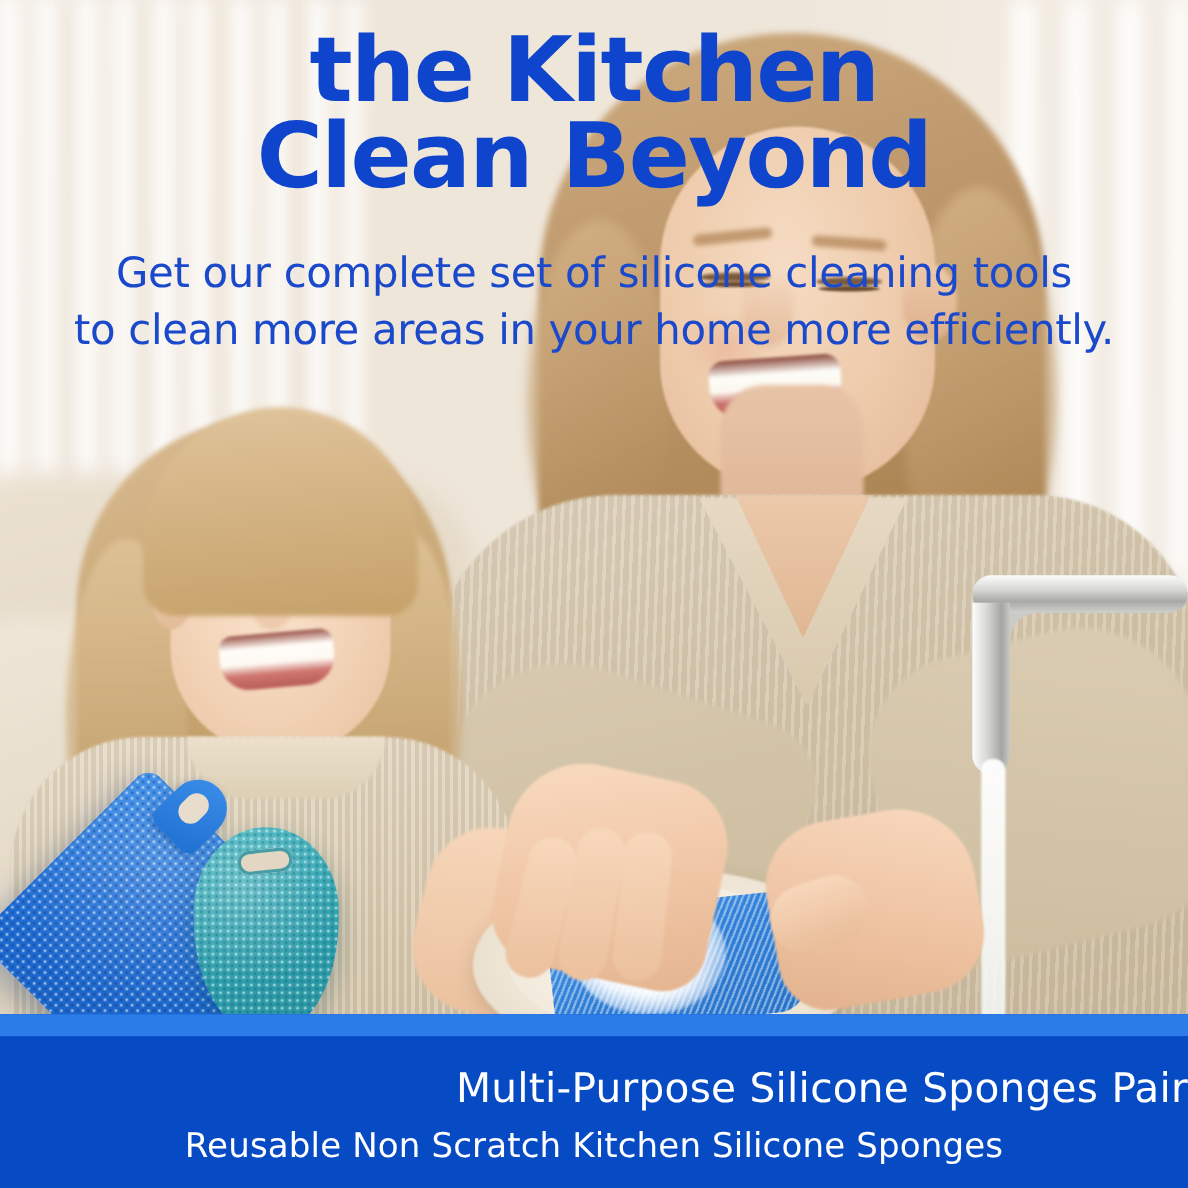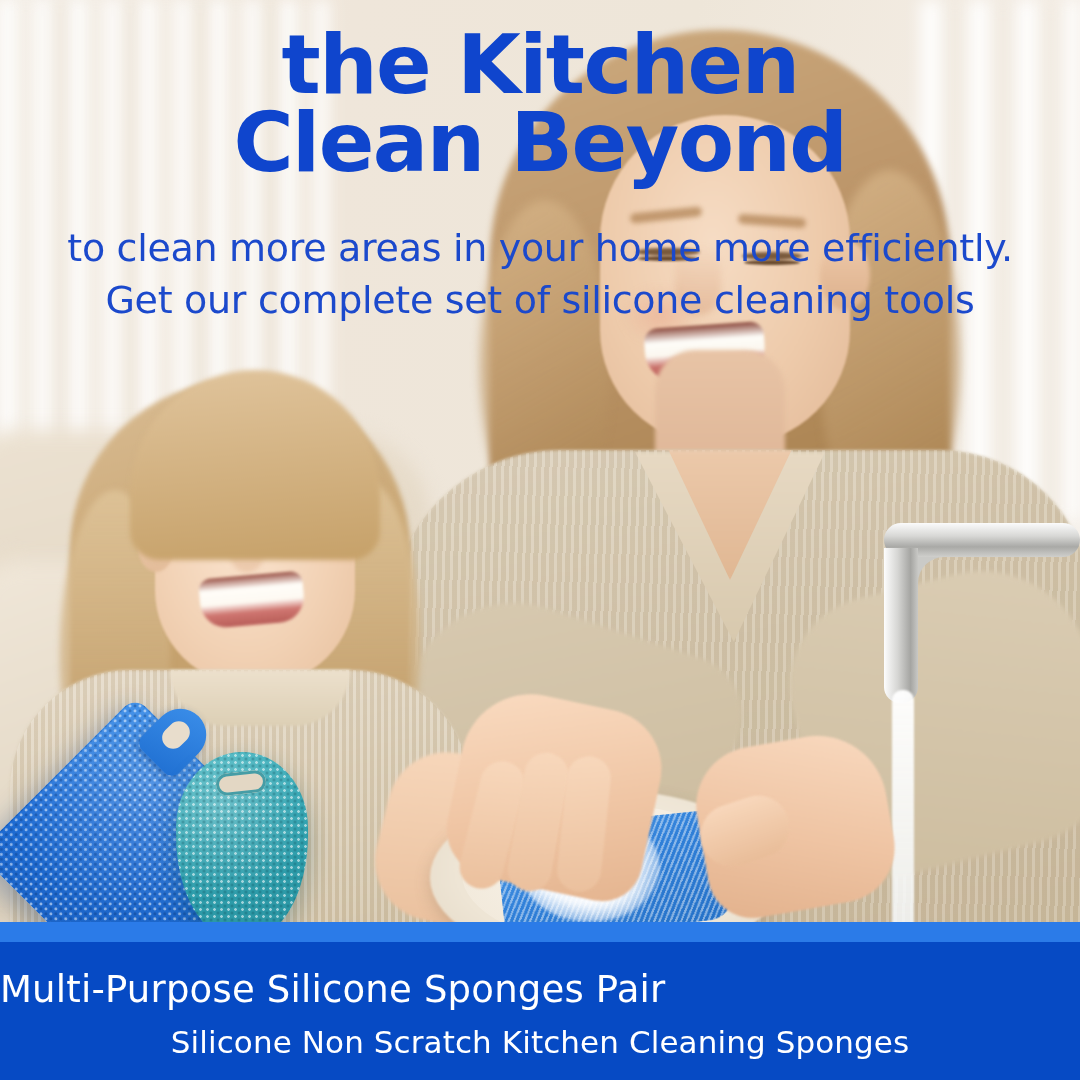--- a/index.html
+++ b/index.html
@@ -403,21 +403,21 @@
   .banner{
     position:absolute;left:0;right:0;bottom:0;height:158px;
     background:#064ac4;
   }
   .banner-strip{
     position:absolute;left:0;right:0;top:0;height:20px;
     background:#2b7be8;
   }
   .banner-title{
     position:absolute;left:0;right:0;top:46px;
-    text-align:left;
+    text-align:right;
     color:#ffffff;
     font-family:"DejaVu Sans","Liberation Sans",sans-serif;
     font-size:37px;
     font-weight:normal;
     letter-spacing:.2px;
   }
   .banner-sub{
     position:absolute;left:0;right:0;top:102px;
     text-align:center;
     color:#ffffff;
@@ -515,23 +515,23 @@
     <div class="sponge-oval-dots"></div>
   </div>
   <div class="sponge-oval-hole"></div>
 
   <div class="headline">
     <span>the Kitchen</span>
     <span>Clean Beyond</span>
   </div>
 
   <div class="subhead">
+    <span>Get our complete set of silicone cleaning tools</span>
     <span>to clean more areas in your home more efficiently.</span>
-    <span>Get our complete set of silicone cleaning tools</span>
   </div>
 
   <div class="banner">
     <div class="banner-strip"></div>
     <div class="banner-title">Multi-Purpose Silicone Sponges Pair</div>
-    <div class="banner-sub">Silicone Non Scratch Kitchen Cleaning Sponges</div>
+    <div class="banner-sub">Reusable Non Scratch Kitchen Silicone Sponges</div>
   </div>
 
 </div>
 
 </body></html>

